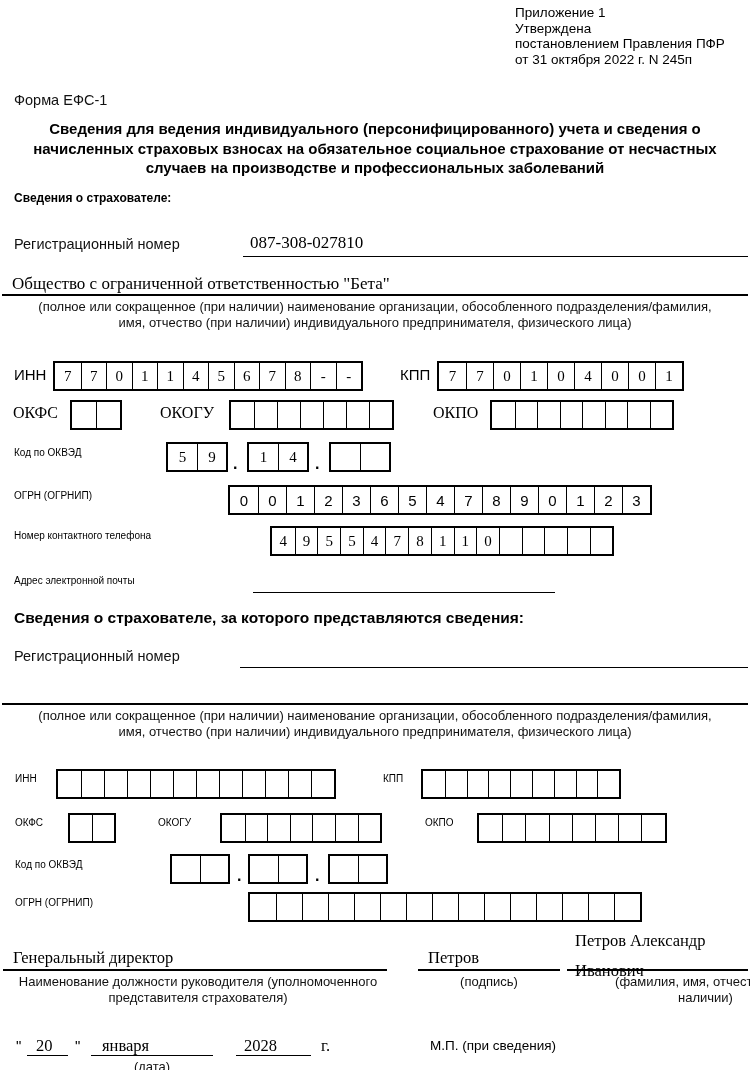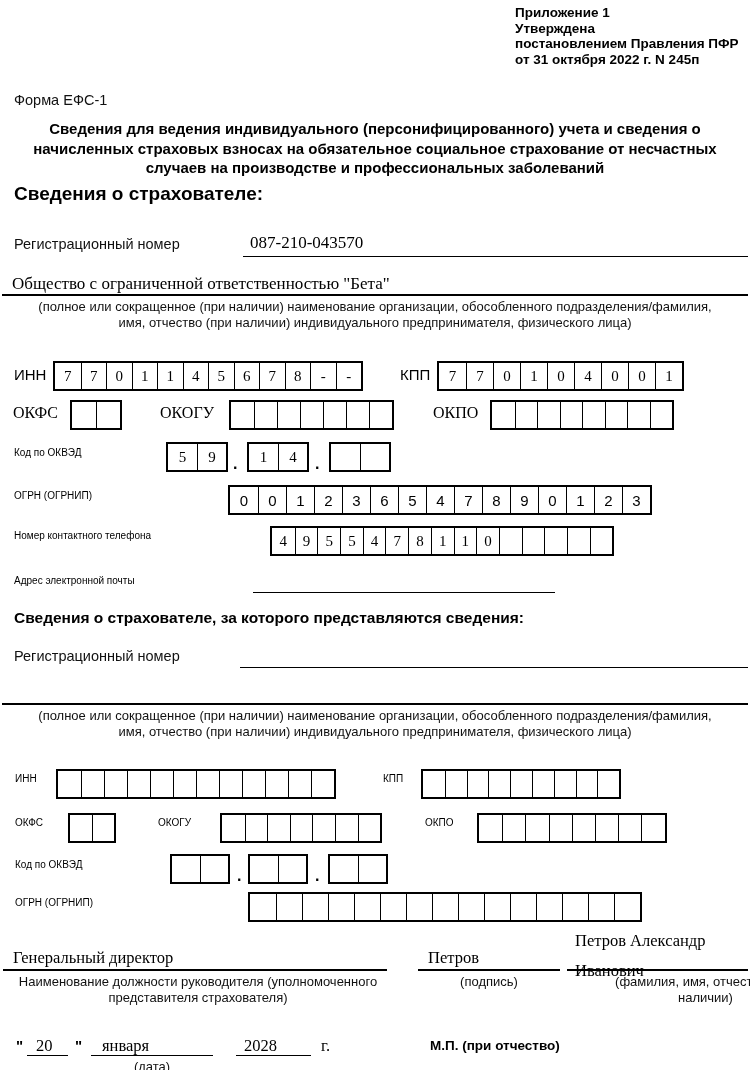--- a/index.html
+++ b/index.html
@@ -1,18 +1,18 @@
 <!DOCTYPE html>
 <html><head>
 <meta charset="utf-8">
 <style>
   html,body{margin:0;padding:0;background:#fff;}
   .page{position:relative;width:750px;height:1070px;background:#fff;overflow:hidden;color:#000;}
   .abs{position:absolute;}
-  .sans{font-family:"Liberation Sans",sans-serif;font-weight:bold;}
+  .sans{font-family:"Liberation Sans",sans-serif;}
   .serif{font-family:"Liberation Serif",serif;}
   .lbl{font-family:"Liberation Sans",sans-serif;font-size:14.5px;color:#111;white-space:nowrap;}
   .small{font-size:13.5px;line-height:15.5px;}
   .b{font-weight:bold;}
   .val{font-family:"Liberation Serif",serif;font-size:17px;white-space:nowrap;}
   .cap{font-family:"Liberation Sans",sans-serif;font-size:13px;line-height:15.5px;text-align:center;color:#111;}
   .line{border-top:2px solid #000;height:0;}
   .thin{border-top-width:1.5px;}
   .cells{display:flex;border:2px solid #000;height:26px;background:#fff;}
   .cells .cell{box-sizing:border-box;width:var(--w,26px);border-left:1.5px solid #000;
@@ -33,24 +33,24 @@
     <div>Приложение 1</div>
     <div>Утверждена</div>
     <div>постановлением Правления ПФР</div>
     <div>от 31 октября 2022 г. N 245п</div>
   </div>
 
   <div class="abs lbl" style="left:14px;top:92px;">Форма ЕФС-1</div>
 
   <div class="abs sans b" style="left:22px;top:119px;width:706px;font-size:15px;line-height:19.5px;text-align:center;">Сведения для ведения индивидуального (персонифицированного) учета и сведения о начисленных страховых взносах на обязательное социальное страхование от несчастных случаев на производстве и профессиональных заболеваний</div>
 
-  <div class="abs sans b" style="left:14px;top:183px;font-size:19px;">Сведения о страхователе:</div>
+  <div class="abs sans b" style="left:14px;top:191px;font-size:12px;">Сведения о страхователе:</div>
 
   <div class="abs lbl" style="left:14px;top:236px;">Регистрационный номер</div>
-  <div class="abs val" style="left:250px;top:233px;">087-210-043570</div>
+  <div class="abs val" style="left:250px;top:233px;">087-308-027810</div>
   <div class="abs line thin" style="left:243px;top:256px;width:505px;"></div>
 
   <div class="abs val" style="left:12px;top:274px;">Общество с ограниченной ответственностью "Бета"</div>
   <div class="abs line" style="left:2px;top:294px;width:746px;"></div>
   <div class="abs cap" style="left:28px;top:299px;width:694px;">(полное или сокращенное (при наличии) наименование организации, обособленного подразделения/фамилия, имя, отчество (при наличии) индивидуального предпринимателя, физического лица)</div>
 
   <div class="abs boxlbl-sans" style="left:14px;top:366px;font-size:15px;">ИНН</div>
   <div class="abs cells" style="left:53px;top:361px;--w:25.5px;">
       <div class="cell">7</div>
       <div class="cell">7</div>
@@ -278,15 +278,15 @@
   <div class="abs serif" style="left:102px;top:1036px;font-size:16.5px;">января</div>
   <div class="abs serif" style="left:244px;top:1036px;font-size:16.5px;">2028</div>
   <div class="abs serif" style="left:321px;top:1036px;font-size:16.5px;">г.</div>
 
   <div class="abs line thin" style="left:27px;top:1055px;width:41px;"></div>
   <div class="abs line thin" style="left:91px;top:1055px;width:122px;"></div>
   <div class="abs line thin" style="left:236px;top:1055px;width:75px;"></div>
 
   <div class="abs cap" style="left:91px;top:1059px;width:122px;">(дата)</div>
 
-  <div class="abs sans" style="left:430px;top:1038px;font-size:13.5px;">М.П. (при отчество)</div>
+  <div class="abs sans" style="left:430px;top:1038px;font-size:13.5px;">М.П. (при сведения)</div>
 
 </div>
 
 </body></html>

